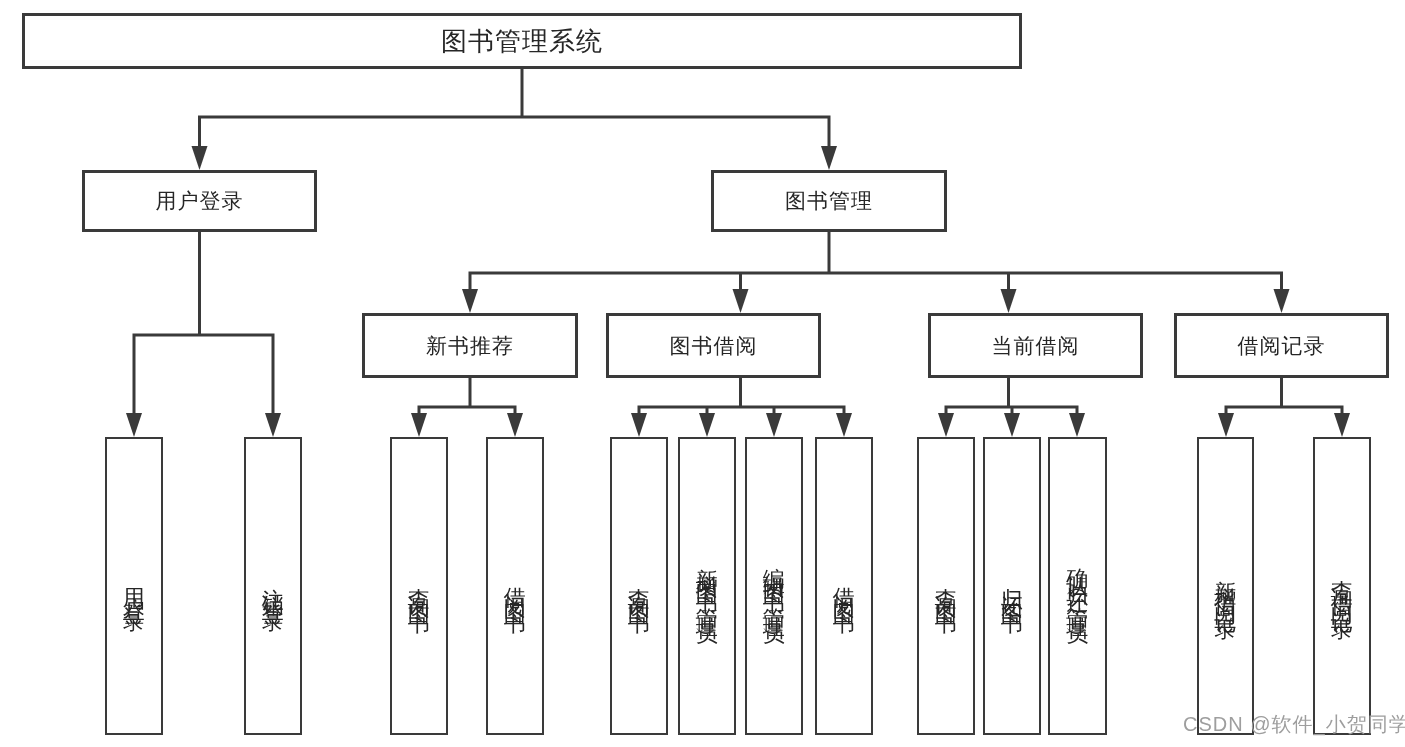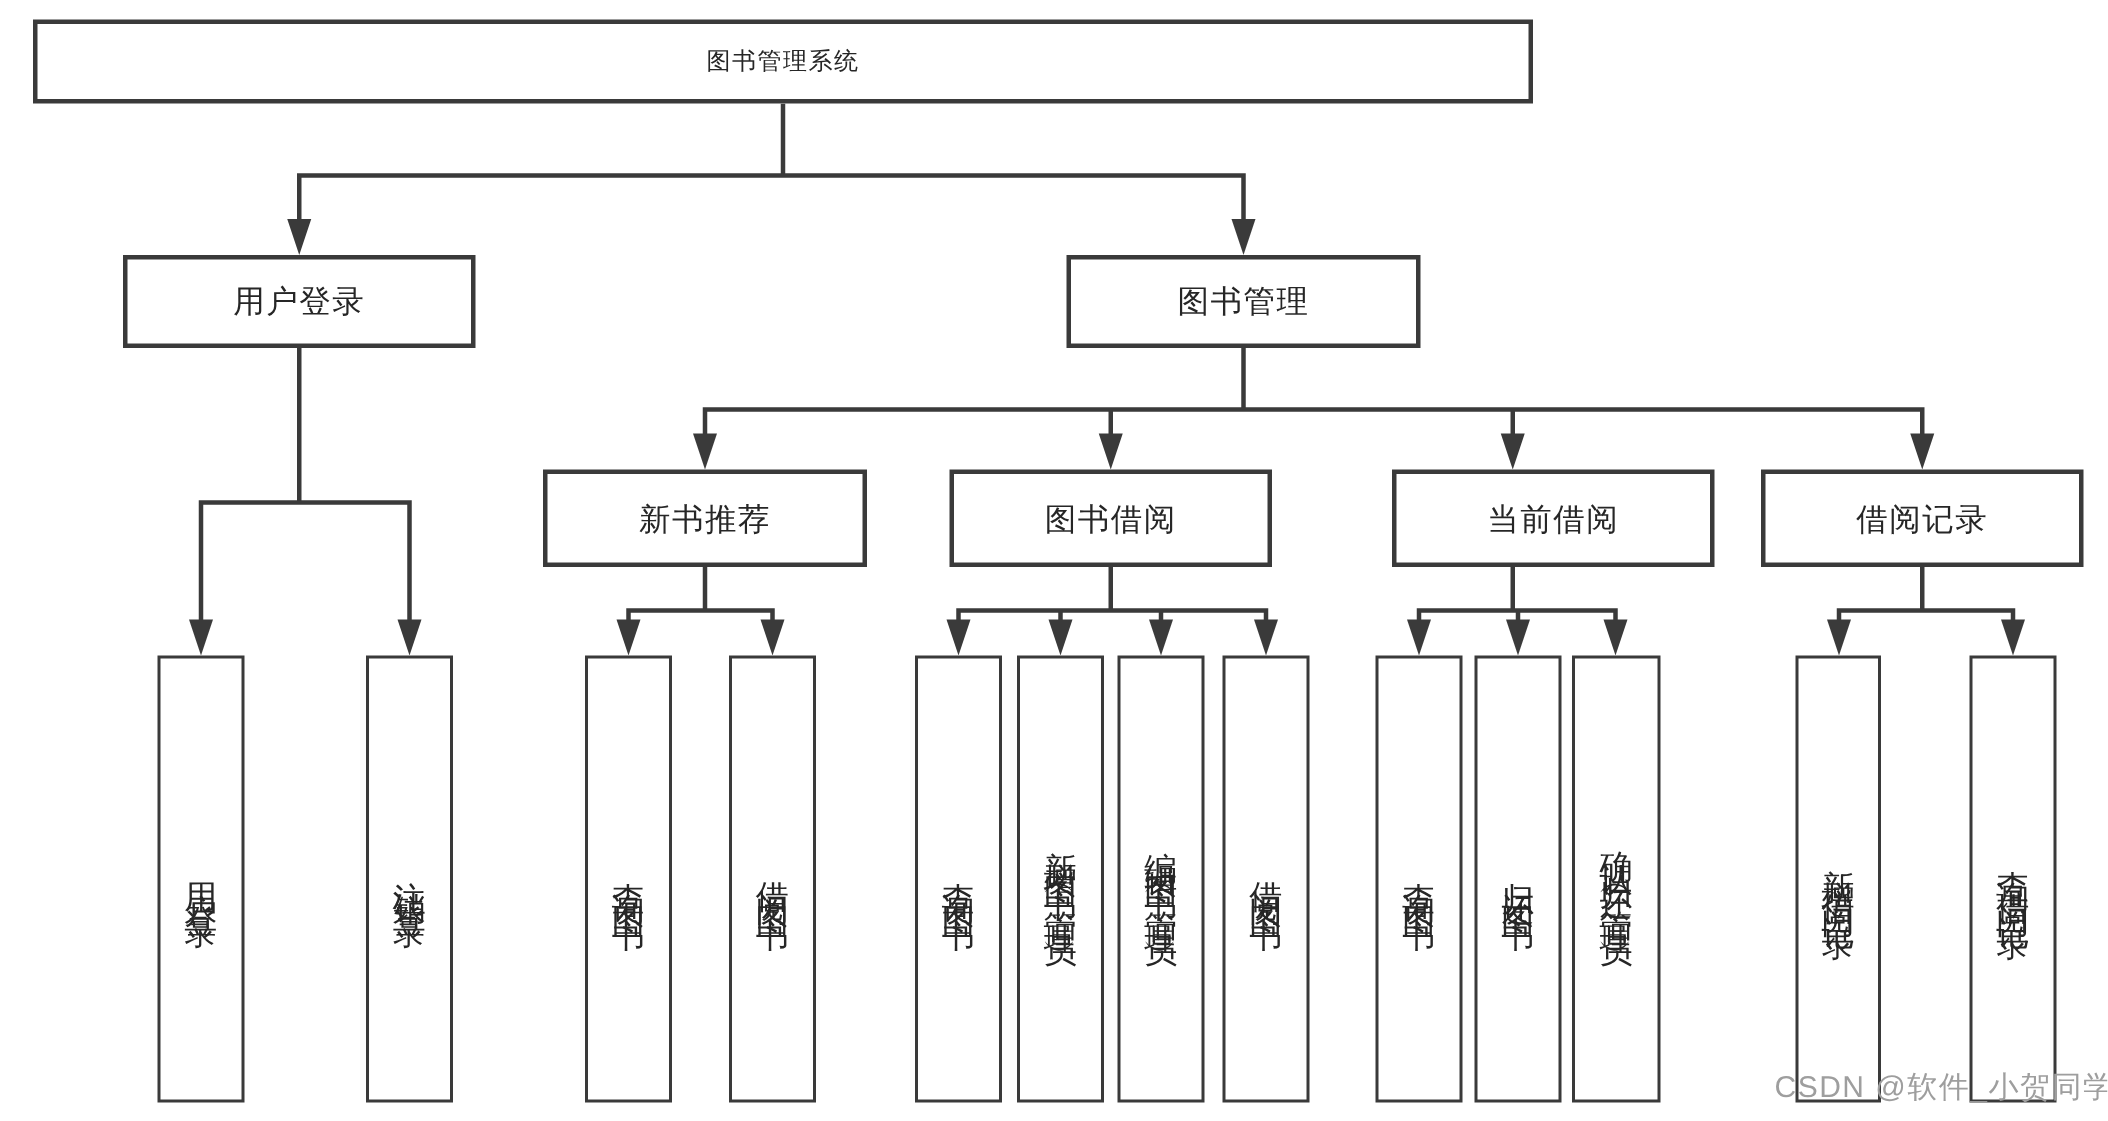--- a/index.html
+++ b/index.html
@@ -18,21 +18,21 @@
     background:#ffffff;
     border:3px solid #3a3a3a;
     display:flex;align-items:center;justify-content:center;
     color:#262626;
   }
   .node.hnode span{
     font-size:21px;
     letter-spacing:1px;
     white-space:nowrap;
   }
-  .node.root span{font-size:16px;}
+  .node.root span{font-size:26px;}
   .node.vnode{border-width:2px;}
   .node.vnode span{
     writing-mode:vertical-rl;
     text-orientation:mixed;
     font-size:22px;
     letter-spacing:8px;
     line-height:1.25;
   }
   .watermark{
     position:absolute;
@@ -107,21 +107,21 @@
   <div class="node hnode" style="left:82px;top:170px;width:235px;height:62px">
     <span>用户登录</span>
   </div>
   <div class="node hnode" style="left:362px;top:313px;width:216px;height:65px">
     <span>新书推荐</span>
   </div>
 
   <div class="node hnode" style="left:711px;top:170px;width:236px;height:62px">
     <span>图书管理</span>
   </div>
-  <div class="node hnode" style="left:633px;top:313px;width:215px;height:65px">
+  <div class="node hnode" style="left:606px;top:313px;width:215px;height:65px">
     <span>图书借阅</span>
   </div>
   <div class="node hnode" style="left:928px;top:313px;width:215px;height:65px">
     <span>当前借阅</span>
   </div>
   <div class="node hnode" style="left:1174px;top:313px;width:215px;height:65px">
     <span>借阅记录</span>
   </div>
 
   <div class="node vnode" style="left:105px;top:437px;width:58px;height:298px">

